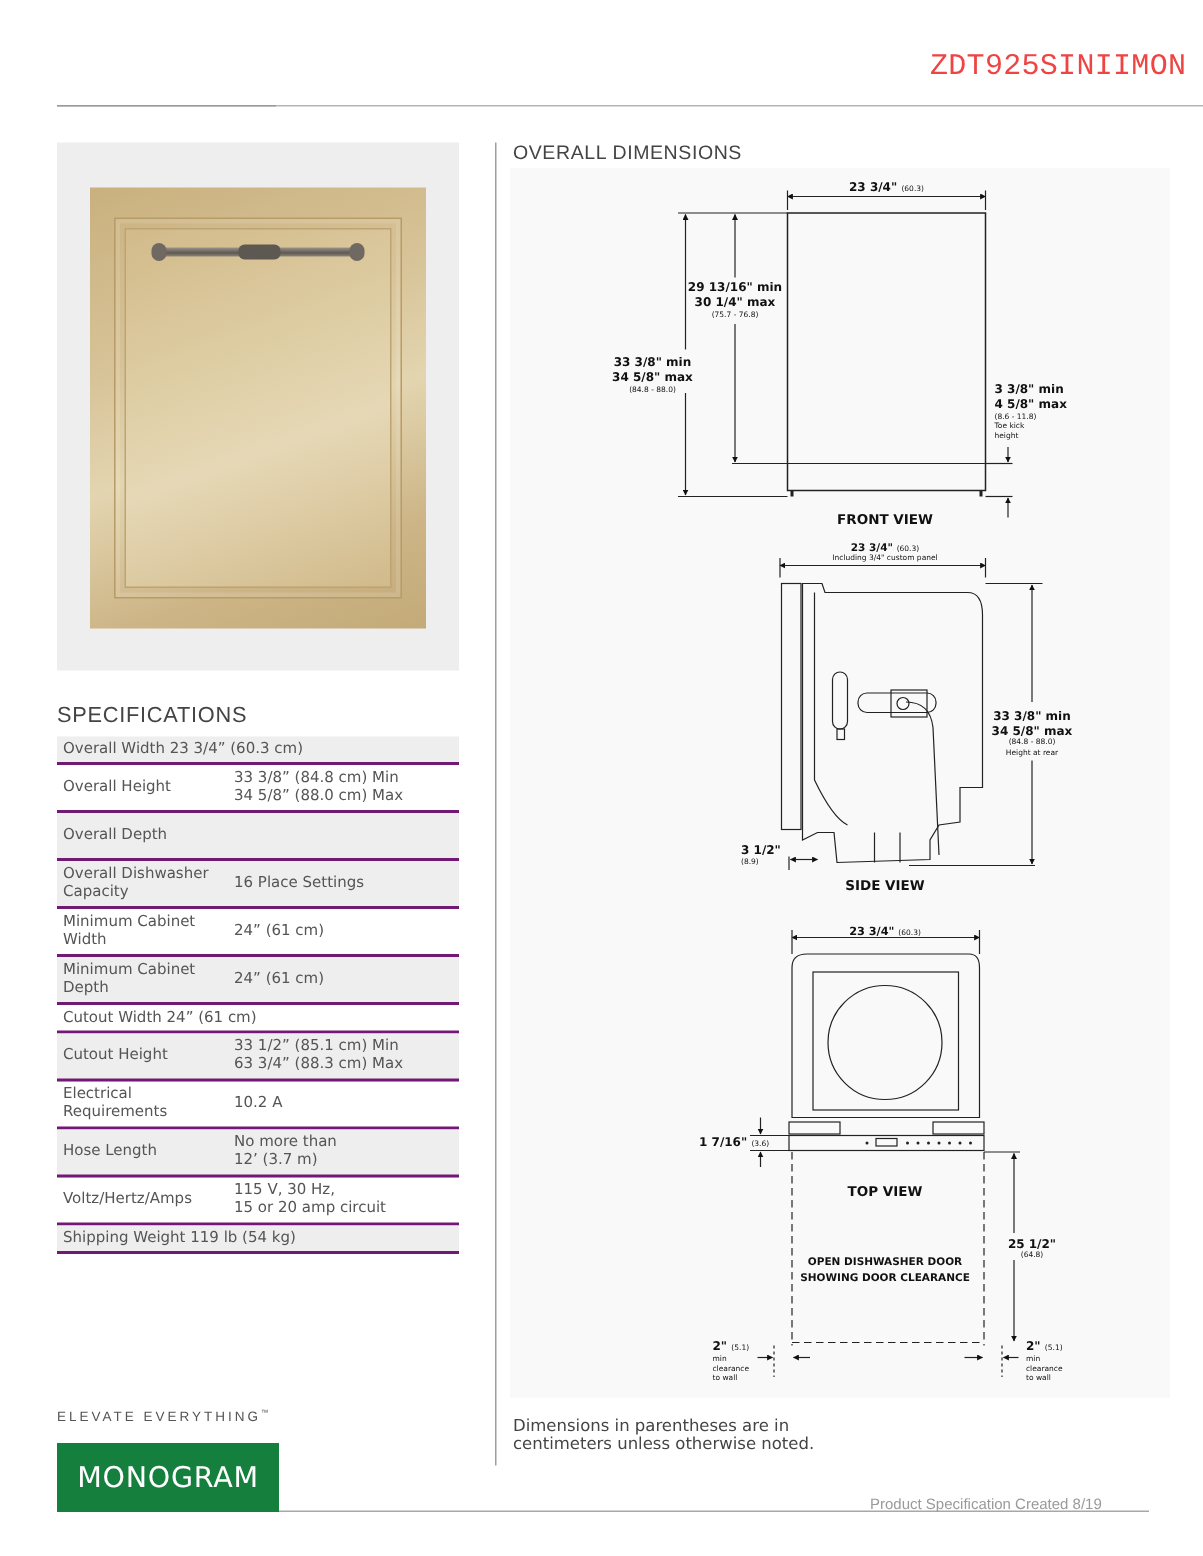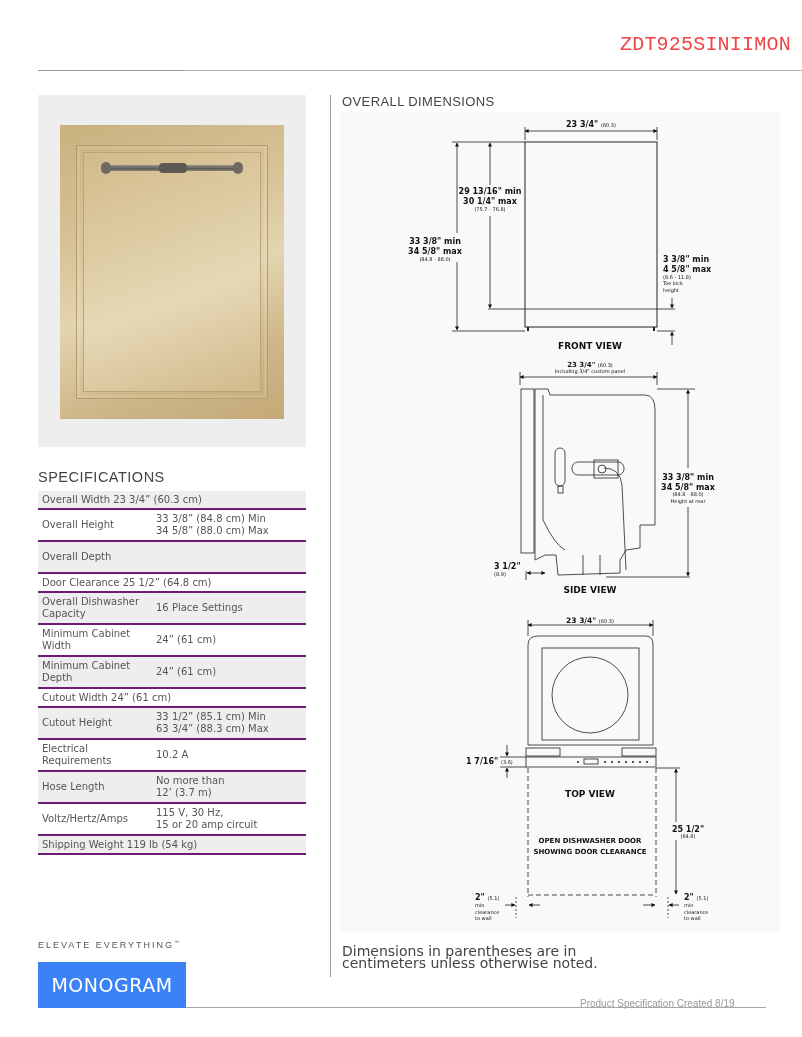--- a/index.html
+++ b/index.html
@@ -33,29 +33,29 @@
   .spec-table { width: 268px; font-size: 10px; color: #555; font-family: "DejaVu Sans", sans-serif; }
   .spec-row { display: flex; align-items: center; padding: 0 4px; border-bottom: 2px solid #701a75; }
   .spec-row.alt { background: #eeeeee; }
   .spec-row.full { height: 19px; }
   .spec-row.two { height: 32px; }
   .spec-label { width: 114px; line-height: 12px; }
   .spec-value { flex: 1; line-height: 12px; }
   .spec-fill { height: 12px; }
 
   .tagline { position: absolute; left: 38px; top: 939px; font-size: 9px; letter-spacing: 2px; color: #555; font-family: "Liberation Sans", sans-serif; }
-  .brand-box { position: absolute; left: 38px; top: 962px; width: 148px; height: 46px; background: #3b82f6; color: #fff;
+  .brand-box { position: absolute; left: 38px; top: 962px; width: 148px; height: 46px; background: #15803d; color: #fff;
     font-family: "DejaVu Sans", sans-serif; font-size: 19px; display: flex; align-items: center; justify-content: center; letter-spacing: 0.5px; }
   .bottom-rule { position: absolute; left: 186px; top: 1007px; width: 580px; height: 1px; background: #a8a8a8; }
   .footer-text { position: absolute; left: 580px; top: 998px; font-size: 10px; color: #9a9a9a; font-family: "Liberation Sans", sans-serif; white-space: nowrap; }
 
   .divider { position: absolute; left: 330px; top: 95px; width: 1px; height: 882px; background: #9e9e9e; }
   .dims-title { position: absolute; left: 342px; top: 94px; font-size: 13px; letter-spacing: 0.4px; color: #444; font-family: "Liberation Sans", sans-serif; font-weight: 300; }
   .drawings { position: absolute; left: 340px; top: 112px; width: 440px; height: 820px; background: #f9f9f9; }
-  .note { position: absolute; left: 342px; top: 945px; font-size: 14px; line-height: 12px; color: #444; font-family: "DejaVu Sans", sans-serif; }
+  .note { position: absolute; left: 342px; top: 945px; font-size: 11px; line-height: 12px; color: #444; font-family: "DejaVu Sans", sans-serif; }
 
   svg text { font-family: "DejaVu Sans", sans-serif; fill: #111; }
 </style>
 </head>
 <body>
 
 <div class="model-title">ZDT925SINIIMON</div>
 <div class="top-rule"></div>
 <div class="top-rule-dark"></div>
 
@@ -75,23 +75,20 @@
     <div class="spec-row full alt">
         <span>Overall Width 23 3/4” (60.3 cm)</span>
       </div>
     <div class="spec-row two">
       <span class="spec-label">Overall Height</span>
       <span class="spec-value"><span>33 3/8” (84.8 cm) Min</span><br><span>34 5/8” (88.0 cm) Max</span></span>
     </div>
     <div class="spec-row two alt">
       <span class="spec-label">Overall Depth</span>
     </div>
-    <div class="spec-row full">
-        <span>Door Clearance 25 1/2” (64.8 cm)</span>
-      </div>
     <div class="spec-row two alt">
       <span class="spec-label">Overall Dishwasher Capacity</span>
       <span class="spec-value">16 Place Settings</span>
     </div>
     <div class="spec-row two">
       <span class="spec-label">Minimum Cabinet Width</span>
       <span class="spec-value">24” (61 cm)</span>
     </div>
     <div class="spec-row two alt">
       <span class="spec-label">Minimum Cabinet Depth</span>

